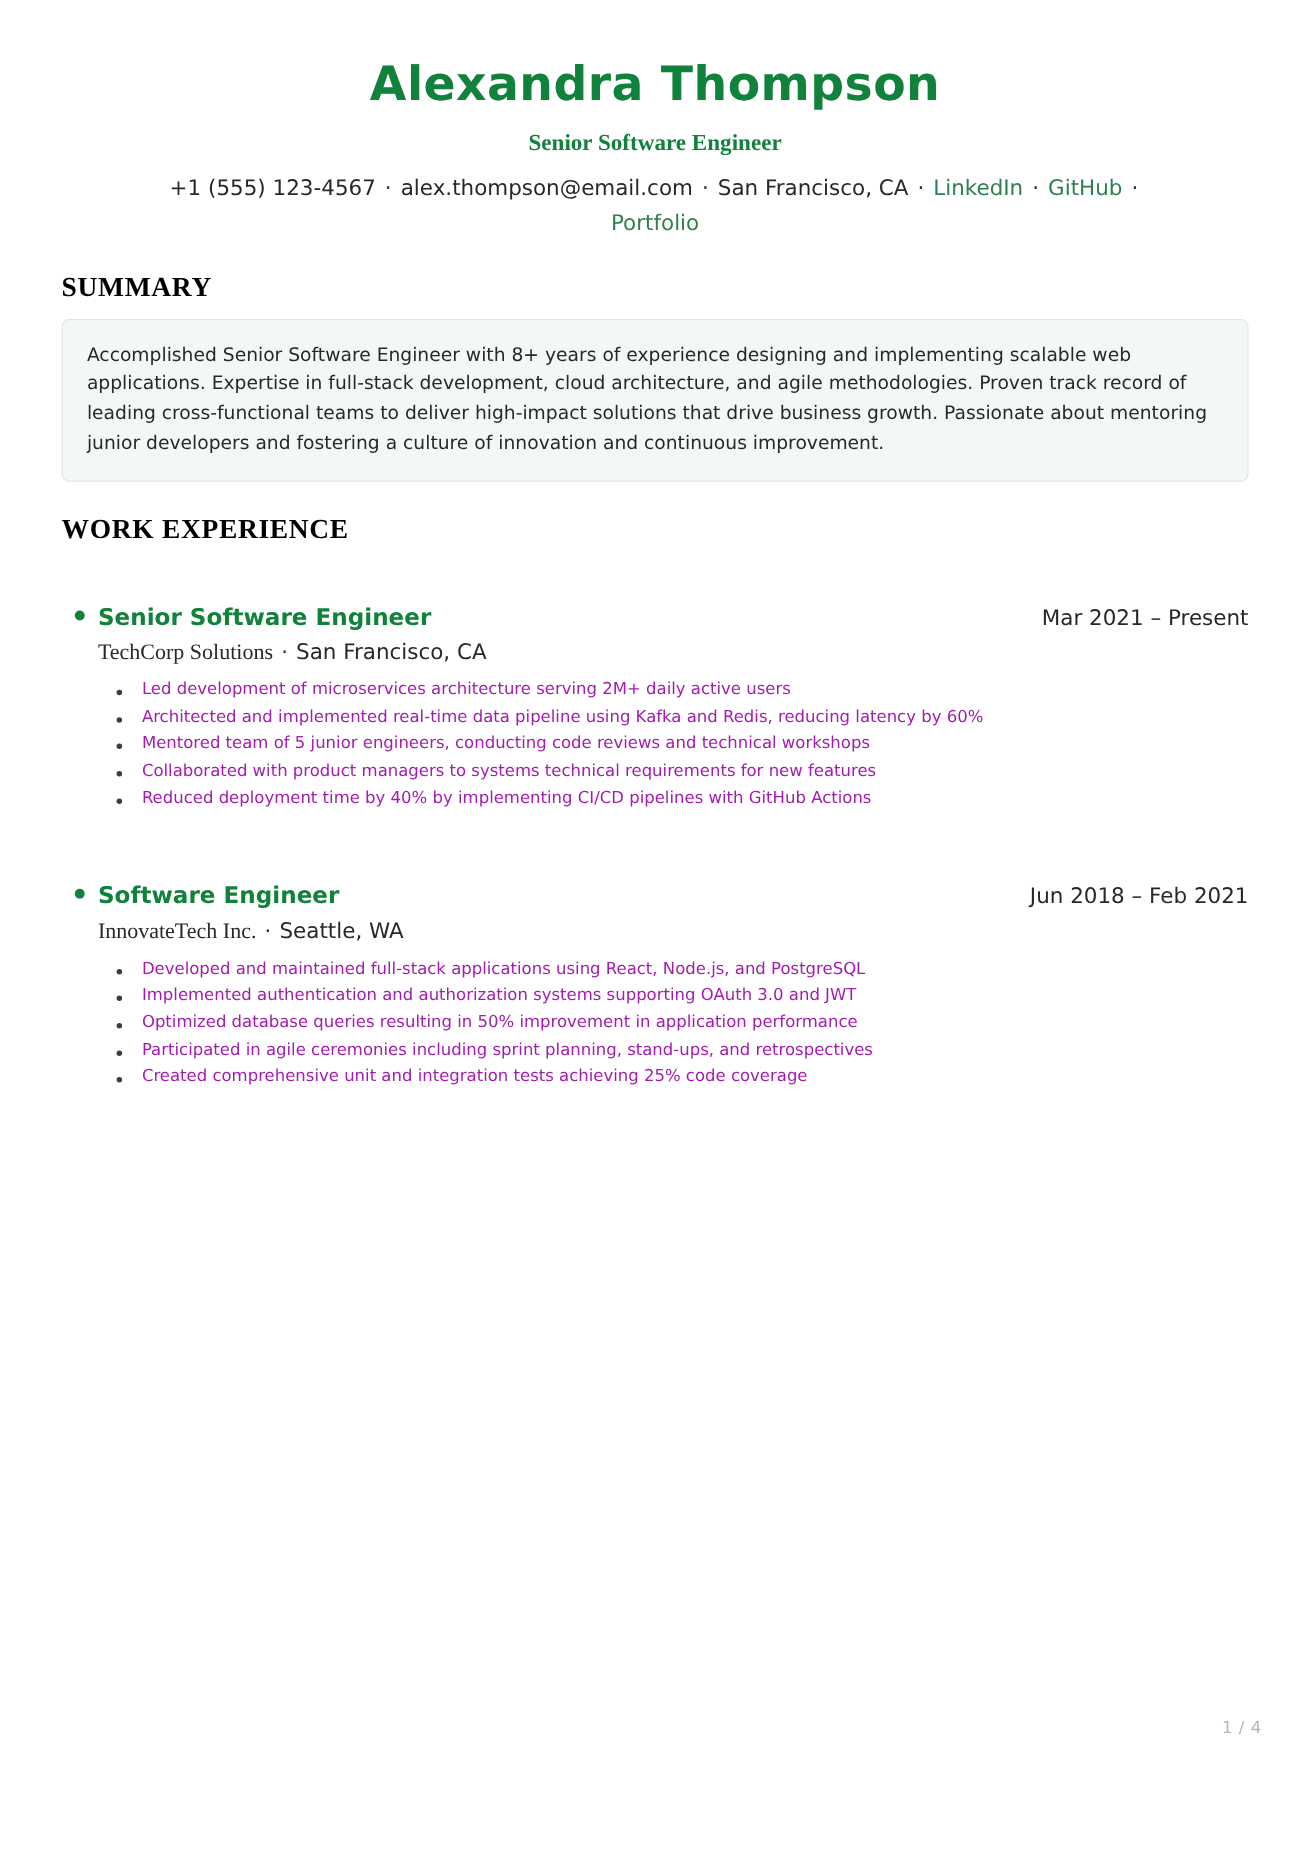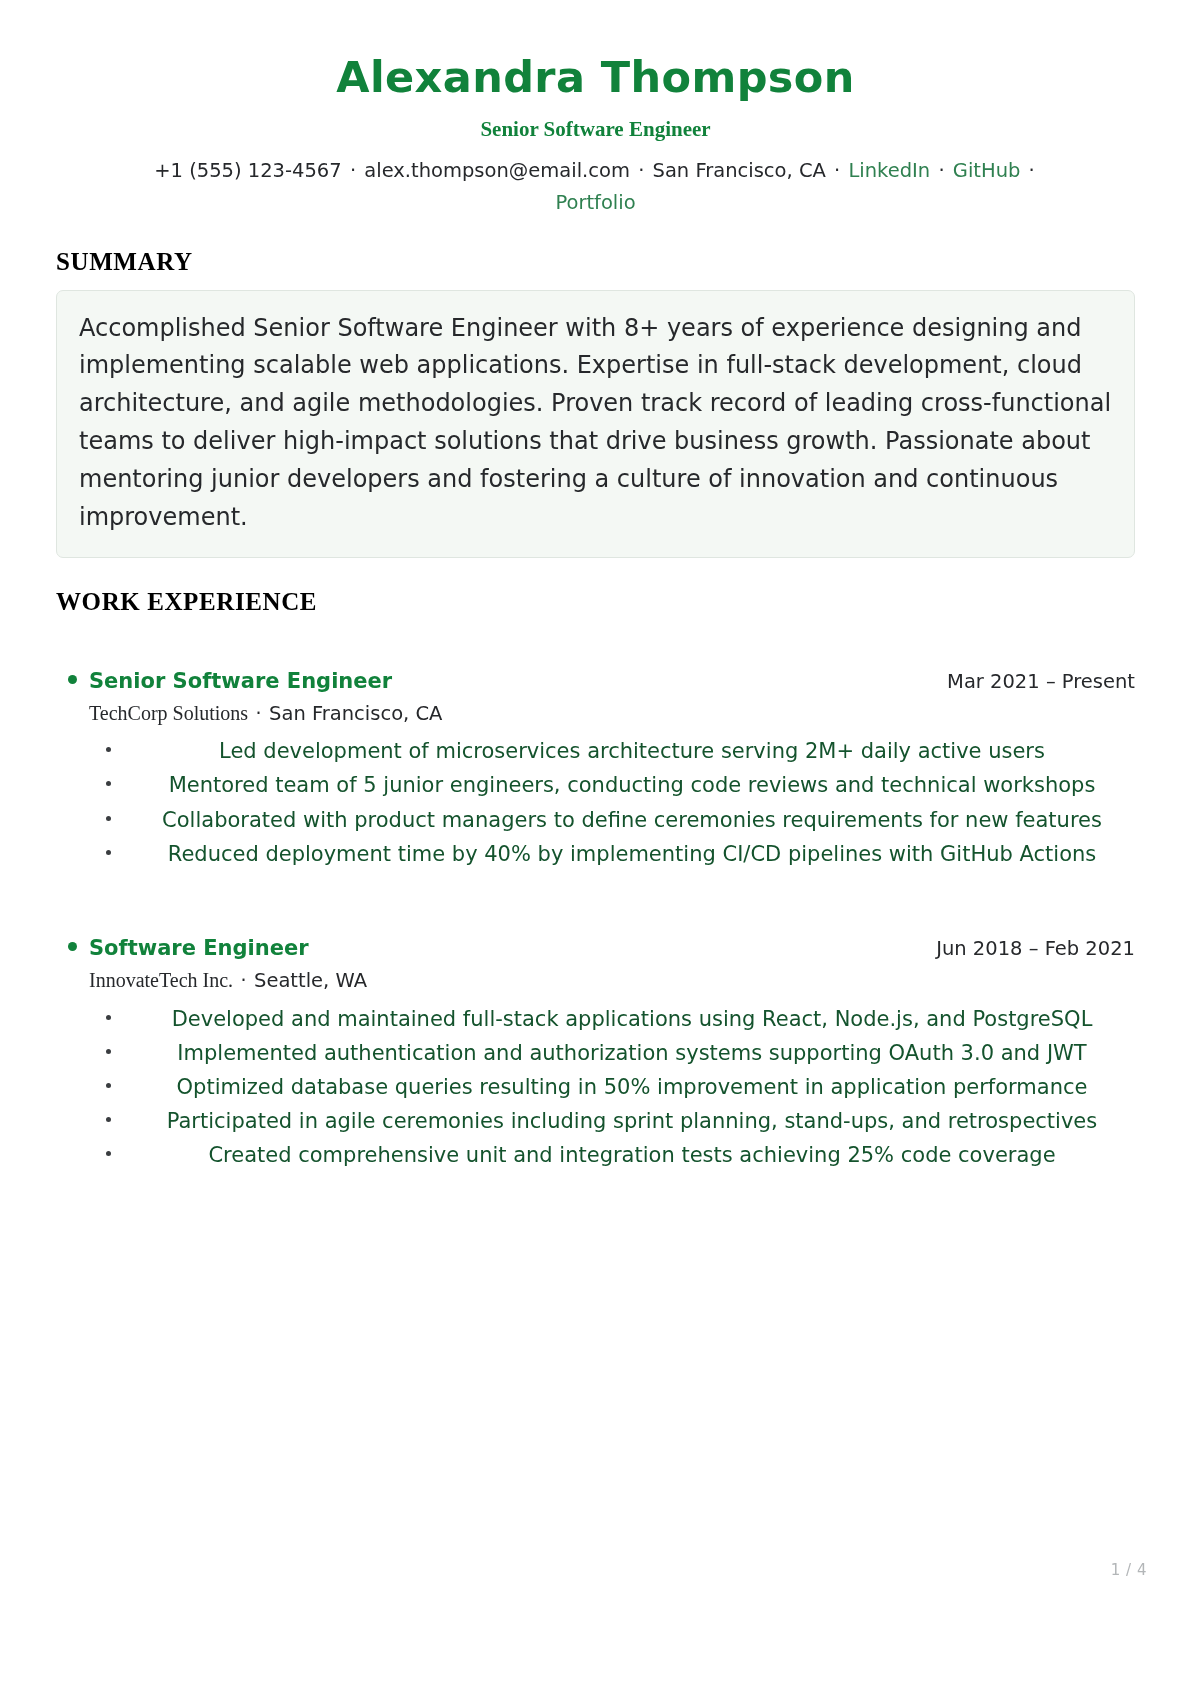--- a/index.html
+++ b/index.html
@@ -78,21 +78,21 @@
   
   .summary-box {
     border: 1px solid #dfe6e0;
     border-radius: 7px;
     background: #f4f8f4;
     padding: 19px 22px 20px 22px;
     box-sizing: border-box;
   }
   .summary-text {
     font-family: "DejaVu Sans", sans-serif;
-    font-size: 24px;
+    font-size: 17px;
     line-height: 1.58;
     color: #26282b;
     margin: 0;
   }
 
   
   .job { margin-top: 4px; }
   .job + .job { margin-top: 26px; }
   .job-head {
     display: flex;
@@ -152,27 +152,26 @@
     color: #26282b;
   }
 
   .bullets {
     list-style: none;
     margin: 9px 0 0 0;
     padding: 0 0 0 46px;
   }
   .bullets li {
     font-family: "DejaVu Sans", sans-serif;
-    font-size: 21px;
+    font-size: 15px;
     line-height: 1.58;
-    color: #14532d;
+    color: #a21caf;
     position: relative;
     padding-left: 27px;
     margin-bottom: 1px;
-    text-align: center;
   }
   .bullets li::before {
     content: "";
     position: absolute;
     left: 4px;
     top: 12px;
     width: 5px;
     height: 5px;
     border-radius: 50%;
     background: #3a3d40;
@@ -230,22 +229,23 @@
         </div>
         <span class="job-dates">Mar 2021 – Present</span>
       </div>
       <div class="job-sub">
         <span class="company">TechCorp Solutions</span>
         <span class="sub-sep">·</span>
         <span class="location">San Francisco, CA</span>
       </div>
       <ul class="bullets">
         <li>Led development of microservices architecture serving 2M+ daily active users</li>
+        <li>Architected and implemented real-time data pipeline using Kafka and Redis, reducing latency by 60%</li>
         <li>Mentored team of 5 junior engineers, conducting code reviews and technical workshops</li>
-        <li>Collaborated with product managers to define ceremonies requirements for new features</li>
+        <li>Collaborated with product managers to systems technical requirements for new features</li>
         <li>Reduced deployment time by 40% by implementing CI/CD pipelines with GitHub Actions</li>
       </ul>
     </div>
 
     <div class="job">
       <div class="job-head">
         <div class="job-title-wrap">
           <span class="job-dot"></span>
           <span class="job-title">Software Engineer</span>
         </div>

